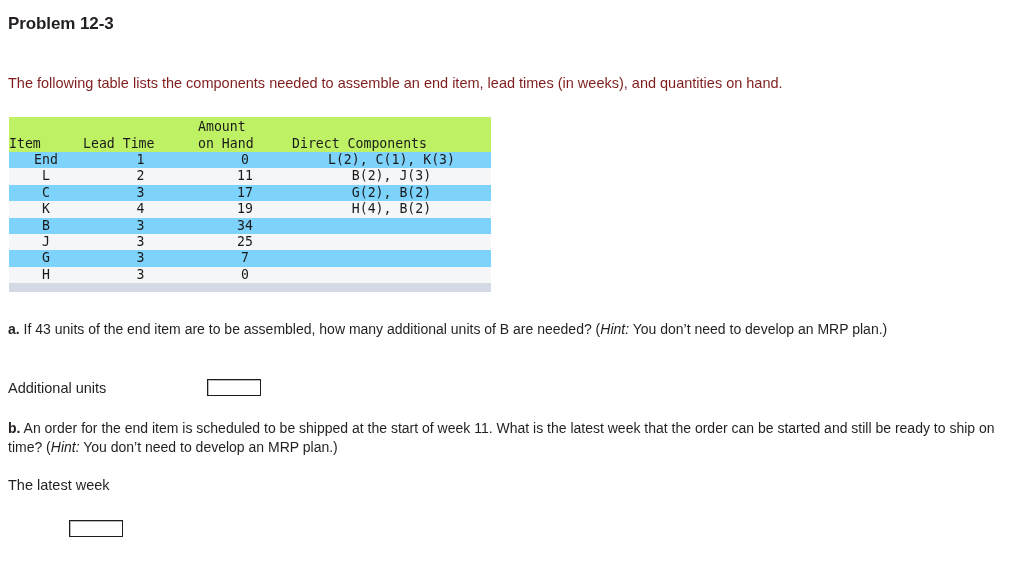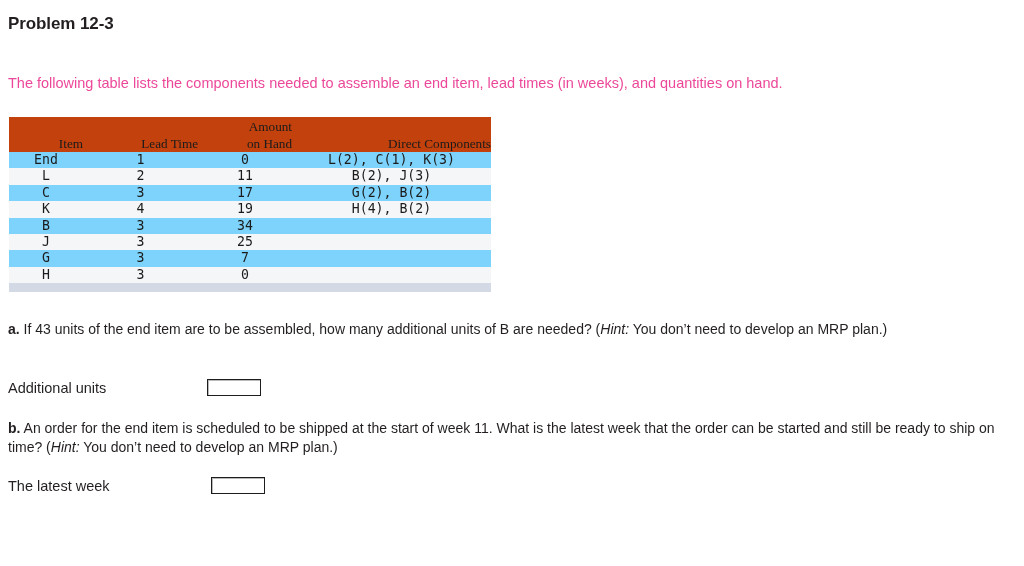--- a/index.html
+++ b/index.html
@@ -28,49 +28,48 @@
     font-size: 17px;
     font-weight: bold;
     letter-spacing: -0.1px;
     color: #231f20;
   }
   .intro-text {
     position: absolute;
     left: 8px;
     top: 75px;
     font-size: 14.5px;
-    color: #ec4899;
+    color: #7f1d1d;
     white-space: nowrap;
   }
 
   
   .data-table-wrap {
     position: absolute;
     left: 9px;
     top: 117px;
     width: 482px;
   }
   table.data-table {
     border-collapse: collapse;
     width: 482px;
     font-family: "DejaVu Sans Mono", "Liberation Mono", monospace;
     font-size: 13.2px;
     color: #1b1b1b;
     table-layout: fixed;
   }
   table.data-table thead th {
-    background: #c2410c;
+    background: #bef264;
     font-weight: normal;
-    text-align: right;
+    text-align: left;
     vertical-align: bottom;
     padding: 0;
     line-height: 16.5px;
     height: 35px;
     white-space: pre;
-    font-family: Liberation Serif, serif;
   }
   table.data-table tbody td {
     text-align: center;
     padding: 0;
     height: 16.4px;
     line-height: 16.4px;
     white-space: pre;
   }
   table.data-table tbody tr.odd td {
     background: #7dd3fc;
@@ -113,21 +112,21 @@
   .answer-row {
     position: absolute;
     left: 8px;
     display: flex;
     align-items: center;
     font-size: 14.5px;
     color: #231f20;
     gap: 27px;
   }
   #answer-row-a { top: 379px; }
-  #answer-row-b { top: 477px; }
+  #answer-row-b { top: 477px; flex-direction: column; }
   .answer-label {
     width: 172px;
     display: inline-block;
   }
   .answer-box {
     width: 54px;
     height: 17px;
     background: #ffffff;
     border: 1.6px solid #1d1d1d;
     box-sizing: border-box;

